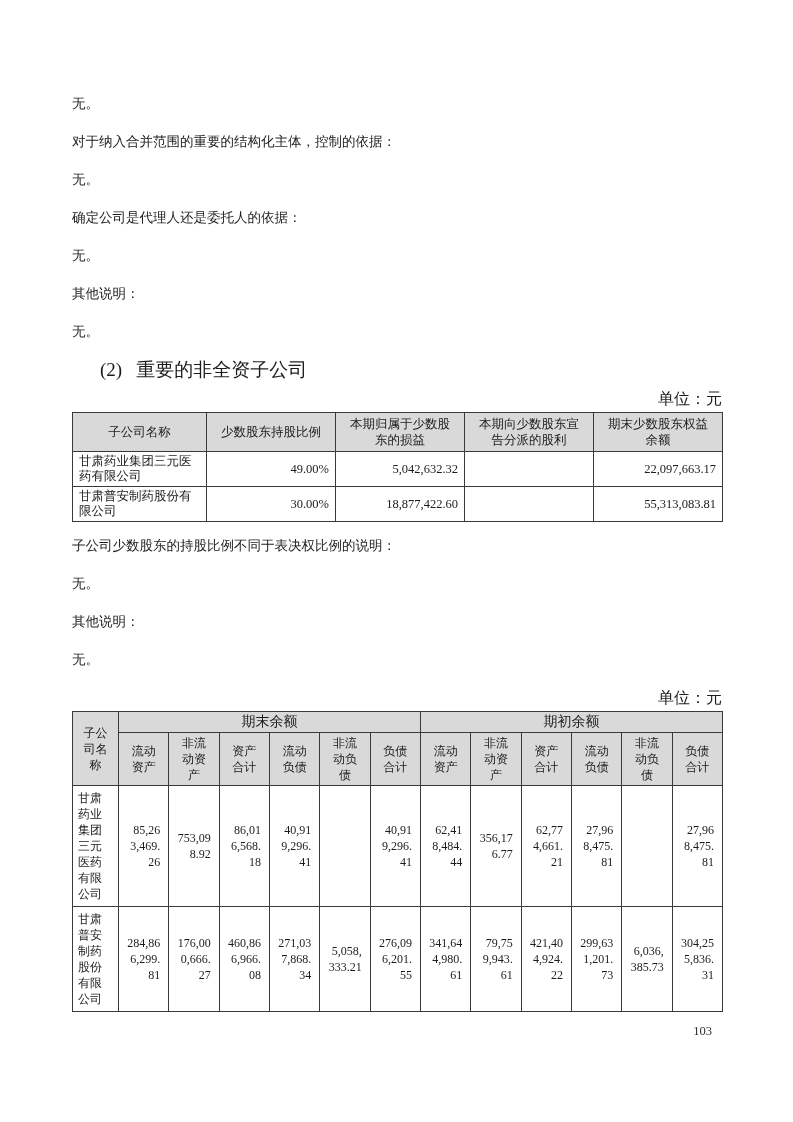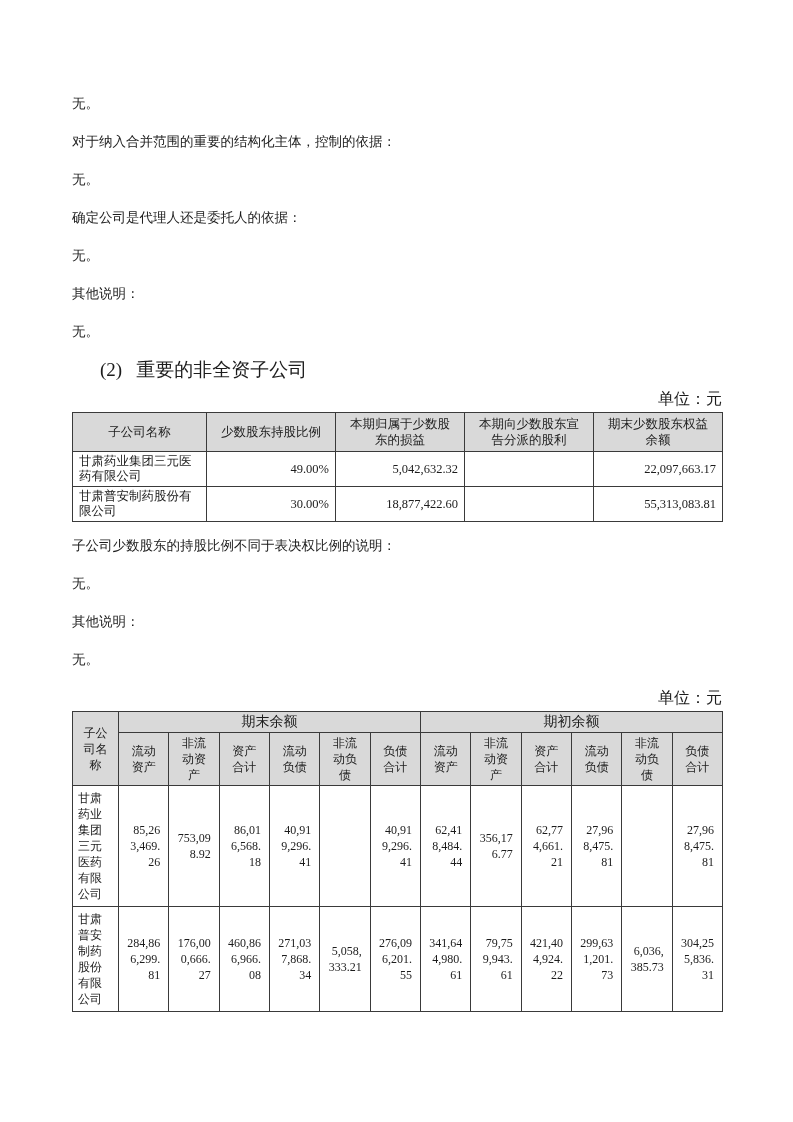--- a/index.html
+++ b/index.html
@@ -168,14 +168,15 @@
         <td class="num">341,644,980.61</td>
         <td class="num">79,759,943.61</td>
         <td class="num">421,404,924.22</td>
         <td class="num">299,631,201.73</td>
         <td class="num">6,036,385.73</td>
         <td class="num">304,255,836.31</td>
       </tr>
     </tbody>
   </table>
 
+  <div class="page-number">103</div>
 
 </div>
 
 </body></html>

